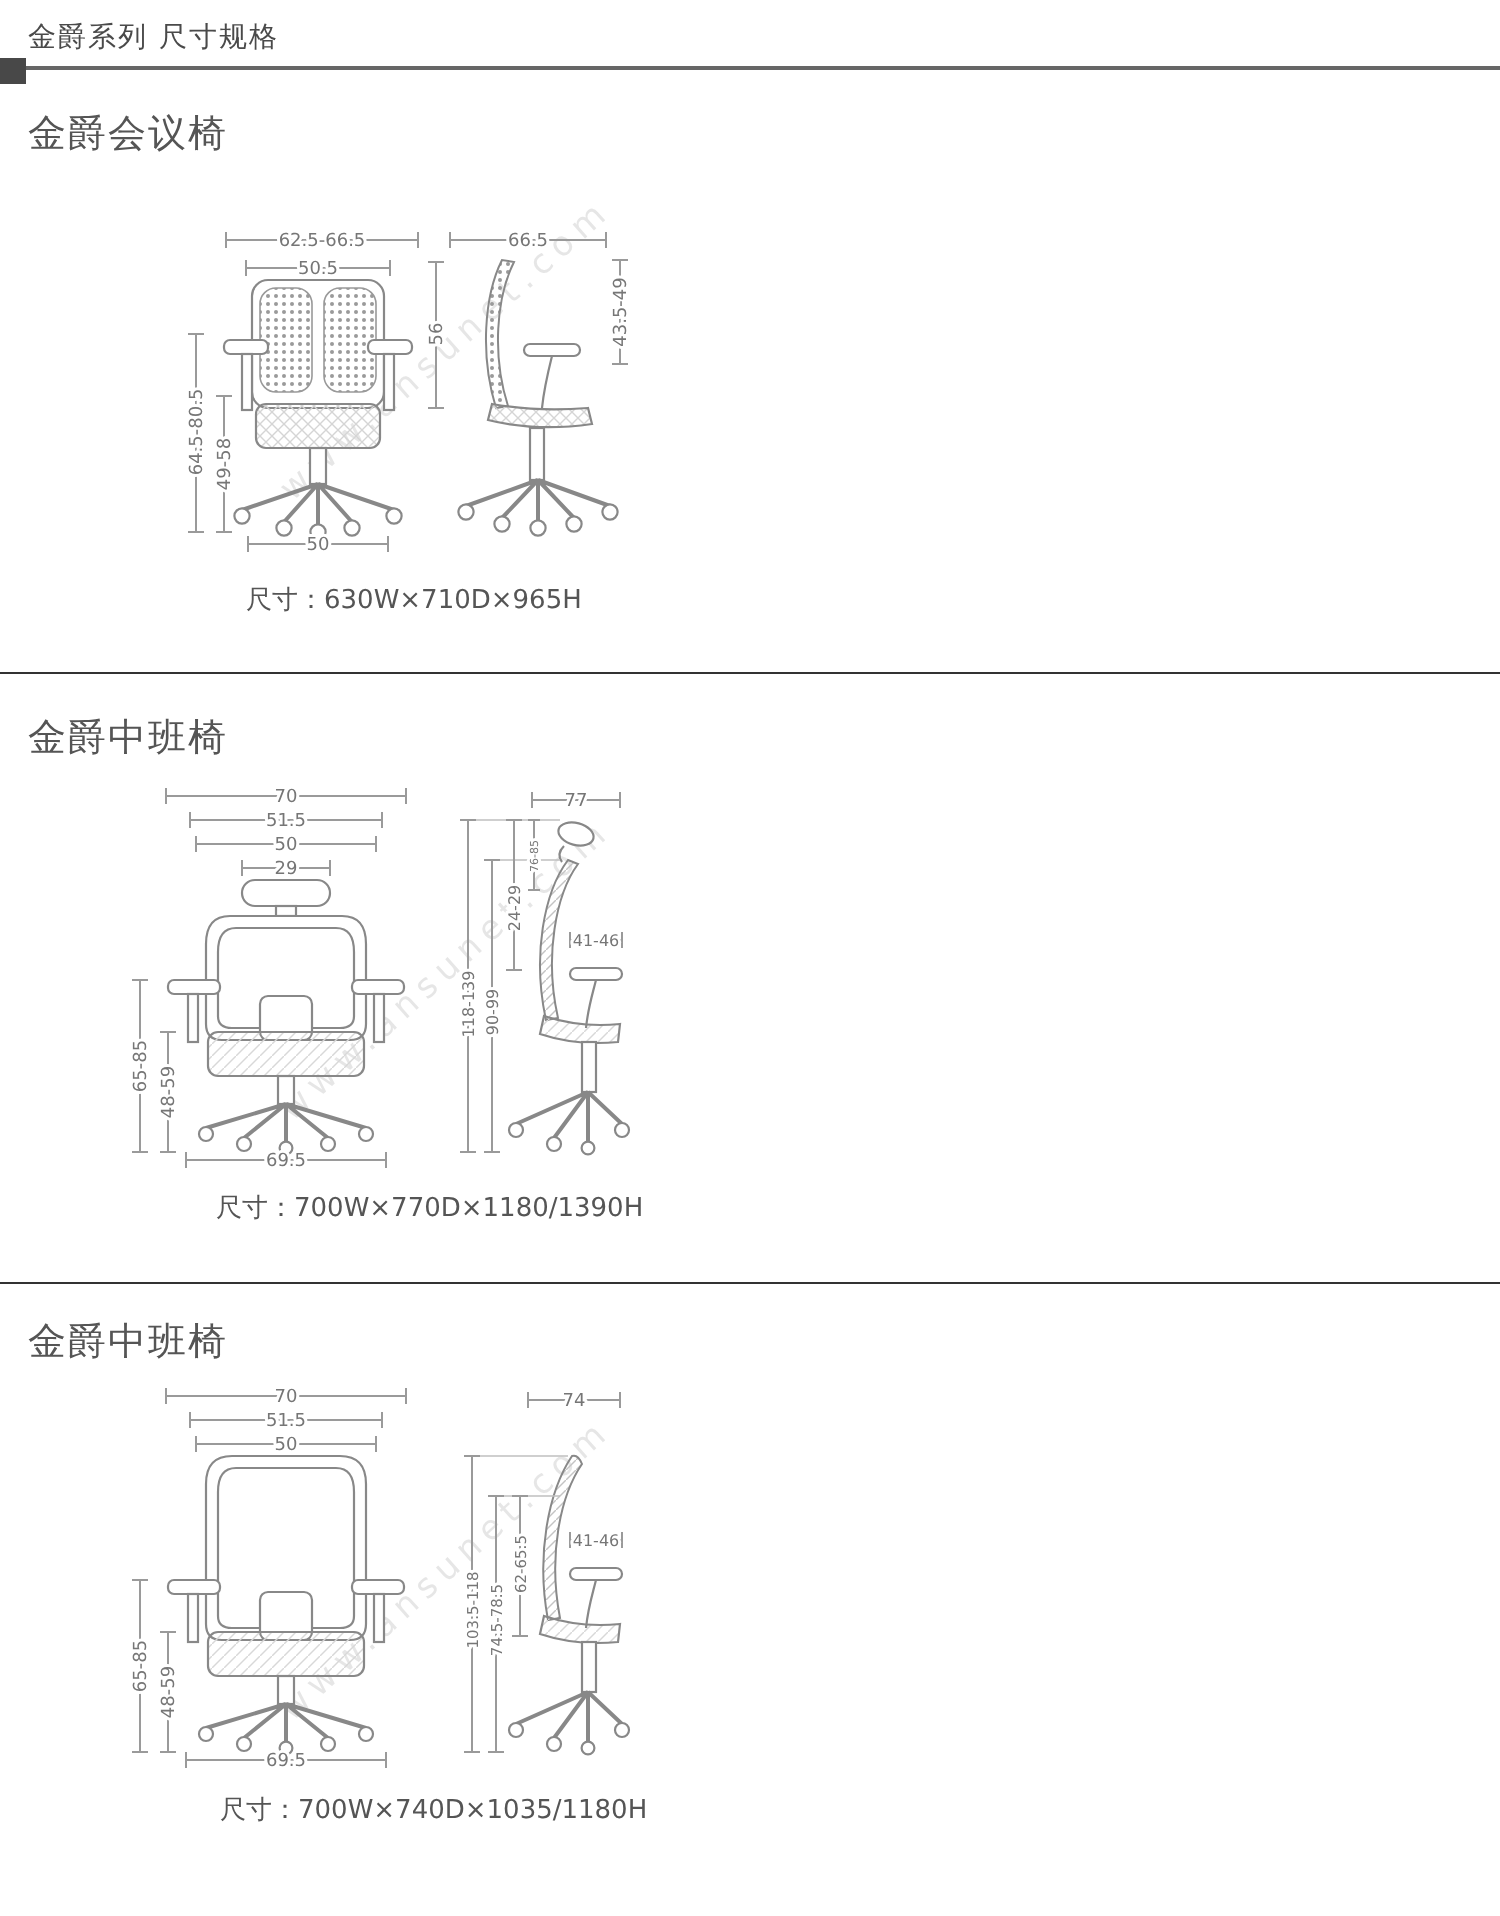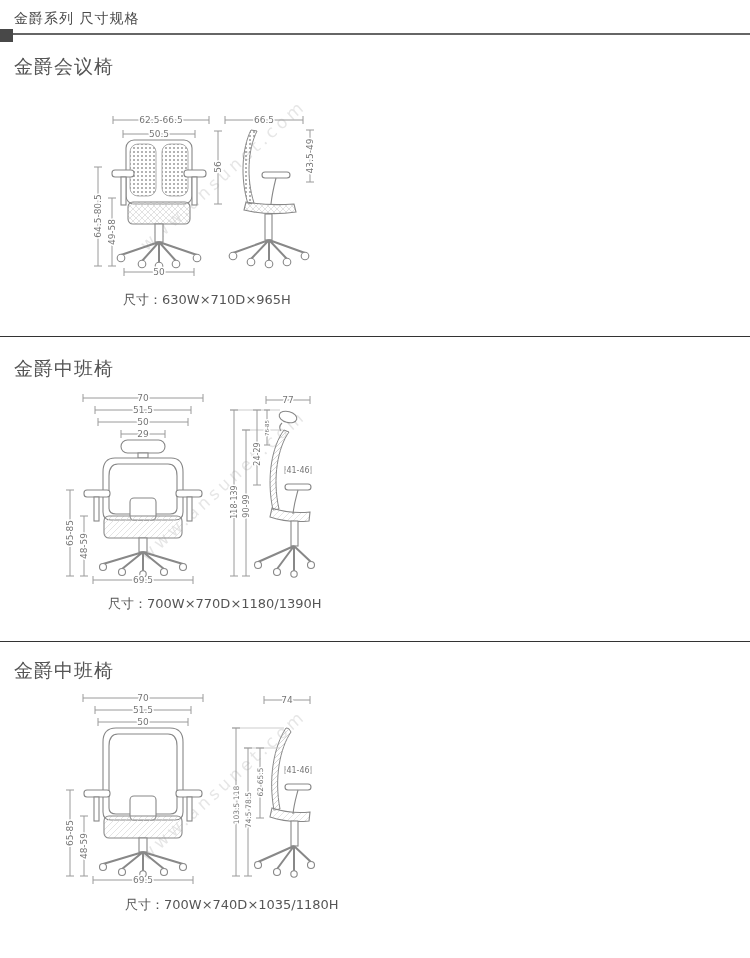--- a/index.html
+++ b/index.html
@@ -251,15 +251,15 @@
         <path class="dim" d="M186,58 H194 M186,186 H194 M190,58 V186"></path>
         <text class="d75" x="190" y="120" dy="3" transform="rotate(-90 190 120)">74.5-78.5</text>
         <path class="dim" d="M198,58 H206 M198,128 H206 M202,58 V128"></path>
         <text class="d75" x="202" y="92" dy="3" transform="rotate(-90 202 92)">62-65.5</text>
         <path class="dim" d="M227,76 V84 M253,76 V84 M227,80 H253"></path>
         <text class="d8" x="240" y="83">41-46</text>
       </g>
     </svg>
   </div>
 
-  <div class="abs size-spec" style="left:125px;top:896px;">尺寸：700W×740D×1035/1180H</div>
+  <div class="abs size-spec" style="left:110px;top:896px;">尺寸：700W×740D×1035/1180H</div>
 
 </div>
 
 </body></html>

